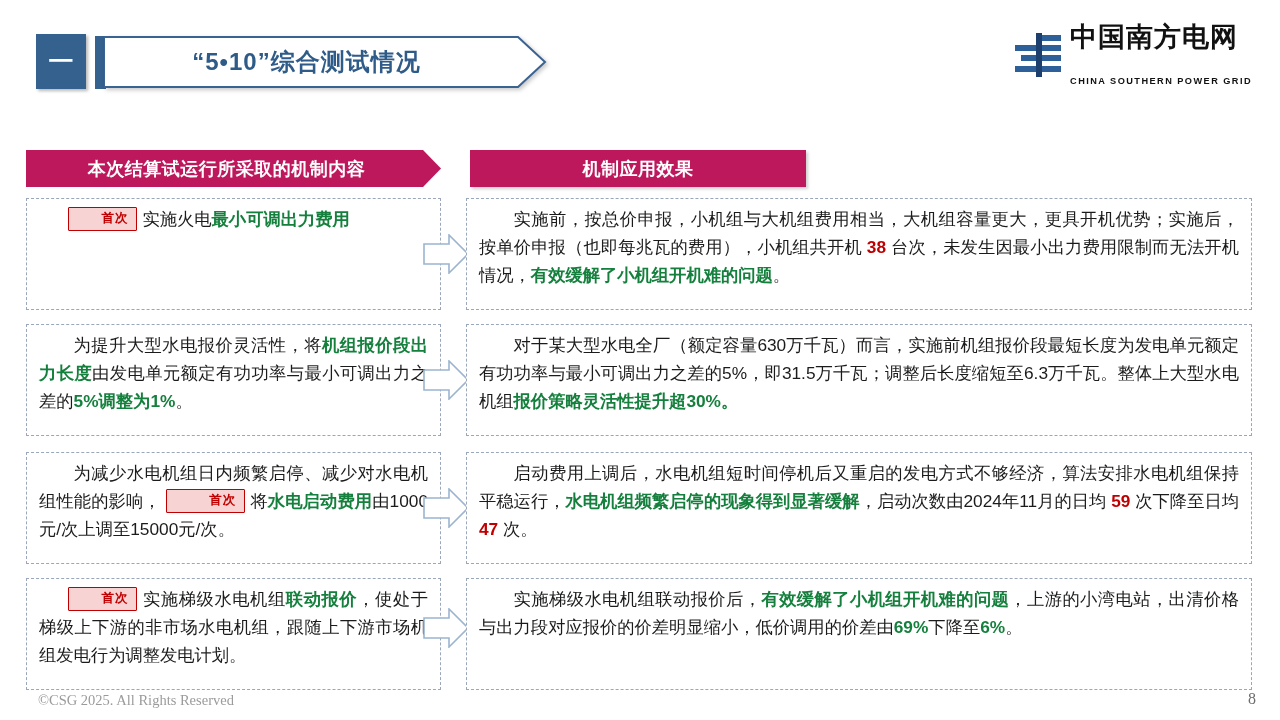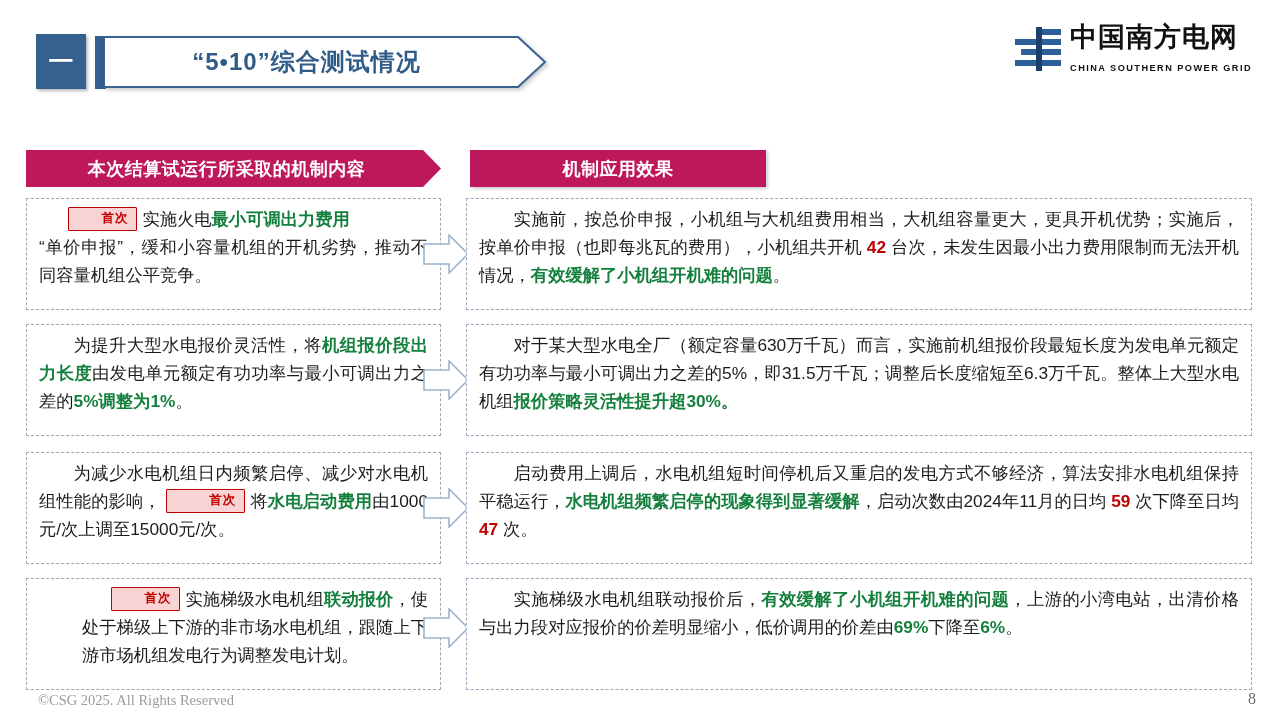--- a/index.html
+++ b/index.html
@@ -63,35 +63,35 @@
 
   
   #brand-logo {
     position: absolute;
     right: 28px; top: 24px;
     display: flex;
     align-items: center;
     gap: 9px;
   }
   #brand-mark { width: 46px; height: 44px; display:block; }
-  #brand-text { display: flex; flex-direction: column; }
+  #brand-text { display: flex; flex-direction: column; gap: 21px; }
   #brand-cn {
     font-size: 27px;
     font-weight: bold;
     color: #111111;
     line-height: 1.0;
     letter-spacing: 1px;
     white-space: nowrap;
   }
   #brand-en {
     font-size: 9.2px;
     font-weight: bold;
     color: #111111;
     letter-spacing: 1.45px;
-    margin-top: 12px;
+    margin-top: 4px;
     white-space: nowrap;
   }
 
   
   .col-header {
     position: absolute;
     height: 37px;
     background: #be185d;
     color: #ffffff;
     font-size: 18px;
@@ -102,21 +102,21 @@
     justify-content: center;
     box-shadow: 2px 2px 3px rgba(0,0,0,0.2);
   }
   #header-left {
     left: 26px; top: 150px; width: 415px;
     clip-path: polygon(0 0, calc(100% - 18px) 0, 100% 50%, calc(100% - 18px) 100%, 0 100%);
     padding-right: 14px;
     box-sizing: border-box;
   }
   #header-right {
-    left: 470px; top: 150px; width: 296px;
+    left: 470px; top: 150px; width: 336px;
   }
   .cell {
     position: absolute;
     box-sizing: border-box;
     border: 1.3px dashed #9aa7bb;
     background: #ffffff;
     padding: 6px 12px 4px 12px;
     color: #1b1b1b;
     font-size: 17.3px;
     line-height: 1.62;
@@ -206,31 +206,30 @@
       <div id="brand-en">CHINA SOUTHERN POWER GRID</div>
     </div>
   </div>
 </div>
 
 <div class="col-header" id="header-left">本次结算试运行所采取的机制内容</div>
 <div class="col-header" id="header-right">机制应用效果</div>
 
 <div class="cell left" style="top:198px; height:112px;">
   <p class="noindent" style="text-indent:1.4em;"><span class="badge-first">首次</span><span>实施火电</span><span class="red">最小可调出力费用</span></p>
-  <p class="noindent">“单价申报”，缓和小容量机组的开机劣势，推动不同容量机组公平竞争。</p>
 </div>
 
 <div class="connector" style="top:234px;">
   <svg width="46" height="40" viewBox="0 0 46 40">
     <polygon points="1,10 26,10 26,1 45,20 26,39 26,30 1,30" fill="#ffffff" stroke="#9cb4d0" stroke-width="1.6"></polygon>
   </svg>
 </div>
 
 <div class="cell right" style="top:198px; height:112px;">
-  <p><span>实施前，按总价申报，小机组与大机组费用相当，大机组容量更大，更具开机优势；实施后，按单价申报（也即每兆瓦的费用），小机组共开机 </span><span class="rednum">42</span><span> 台次，未发生因最小出力费用限制而无法开机情况，</span><span class="red">有效缓解了小机组开机难的问题</span><span>。</span></p>
+  <p><span>实施前，按总价申报，小机组与大机组费用相当，大机组容量更大，更具开机优势；实施后，按单价申报（也即每兆瓦的费用），小机组共开机 </span><span class="rednum">38</span><span> 台次，未发生因最小出力费用限制而无法开机情况，</span><span class="red">有效缓解了小机组开机难的问题</span><span>。</span></p>
 </div>
 
 <div class="cell left" style="top:324px; height:112px;">
   <p><span>为提升大型水电报价灵活性，将</span><span class="red">机组报价段出力长度</span><span>由发电单元额定有功功率与最小可调出力之差的</span><span class="red">5%调整为1%</span><span>。</span></p>
 </div>
 
 <div class="connector" style="top:360px;">
   <svg width="46" height="40" viewBox="0 0 46 40">
     <polygon points="1,10 26,10 26,1 45,20 26,39 26,30 1,30" fill="#ffffff" stroke="#9cb4d0" stroke-width="1.6"></polygon>
   </svg>
@@ -248,21 +247,21 @@
   <svg width="46" height="40" viewBox="0 0 46 40">
     <polygon points="1,10 26,10 26,1 45,20 26,39 26,30 1,30" fill="#ffffff" stroke="#9cb4d0" stroke-width="1.6"></polygon>
   </svg>
 </div>
 
 <div class="cell right" style="top:452px; height:112px;">
   <p><span>启动费用上调后，水电机组短时间停机后又重启的发电方式不够经济，算法安排水电机组保持平稳运行，</span><span class="red">水电机组频繁启停的现象得到显著缓解</span><span>，启动次数由2024年11月的日均 </span><span class="rednum">59</span><span> 次下降至日均 </span><span class="rednum">47</span><span> 次。</span></p>
 </div>
 
 <div class="cell left" style="top:578px; height:112px;">
-  <p class="noindent" style="text-indent:1.4em;margin-left:43px;"><span class="badge-first">首次</span><span>实施梯级水电机组</span><span class="red">联动报价</span><span>，使处于梯级上下游的非市场水电机组，跟随上下游市场机组发电行为调整发电计划。</span></p>
+  <p class="noindent" style="text-indent:1.4em;"><span class="badge-first">首次</span><span>实施梯级水电机组</span><span class="red">联动报价</span><span>，使处于梯级上下游的非市场水电机组，跟随上下游市场机组发电行为调整发电计划。</span></p>
 </div>
 
 <div class="connector" style="top:608px;">
   <svg width="46" height="40" viewBox="0 0 46 40">
     <polygon points="1,10 26,10 26,1 45,20 26,39 26,30 1,30" fill="#ffffff" stroke="#9cb4d0" stroke-width="1.6"></polygon>
   </svg>
 </div>
 
 <div class="cell right" style="top:578px; height:112px;">
   <p><span>实施梯级水电机组联动报价后，</span><span class="red">有效缓解了小机组开机难的问题</span><span>，上游的小湾电站，出清价格与出力段对应报价的价差明显缩小，低价调用的价差由</span><span class="red">69%</span><span>下降至</span><span class="red">6%</span><span>。</span></p>

